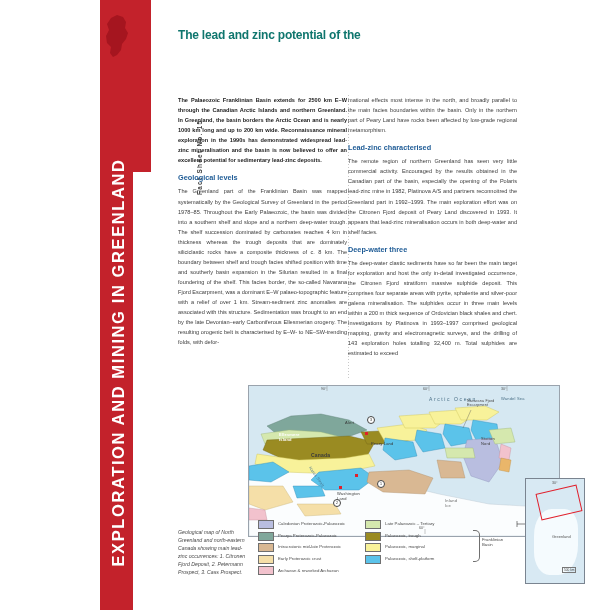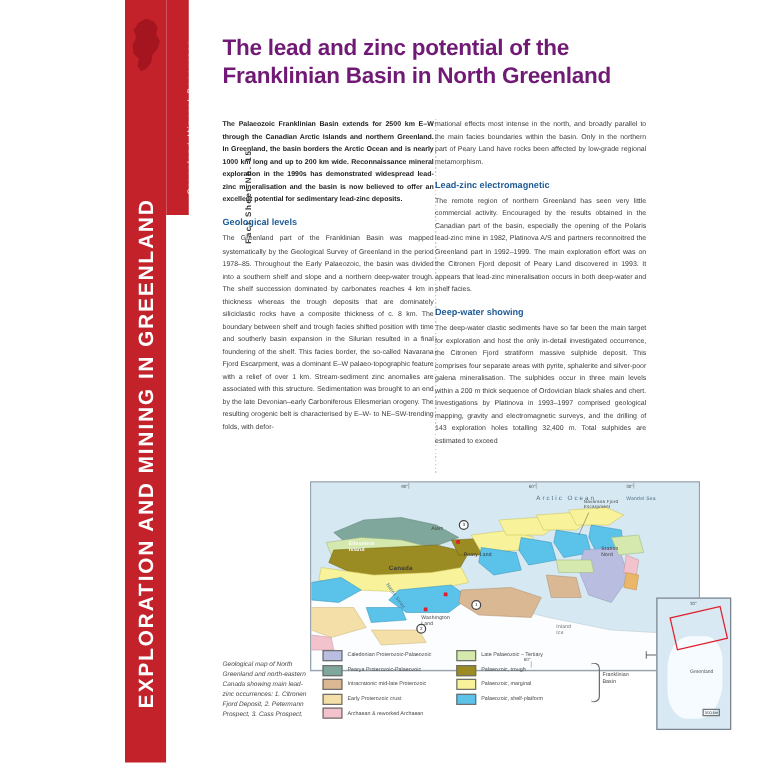--- a/index.html
+++ b/index.html
@@ -15,21 +15,21 @@
   
   .strip{position:absolute;left:133px;top:0;width:18px;height:610px;background:#ffffff;}
   .strip-red{position:absolute;left:133px;top:0;width:18px;height:172px;background:#c3222b;}
   .strip-t1{position:absolute;left:-60px;top:72px;width:160px;transform:rotate(-90deg);
     color:#ffffff;font-size:6.3px;letter-spacing:1.5px;white-space:nowrap;}
   .strip-t2{position:absolute;left:63px;top:195px;width:120px;transform:rotate(-90deg);transform-origin:left top;
     color:#3b3b3b;font-size:6.4px;font-weight:bold;letter-spacing:1.3px;white-space:nowrap;}
 
   
   .content{position:absolute;left:178px;top:0;width:414px;height:610px;}
-  .title{color:#701a75;font-size:18px;font-weight:bold;line-height:1.22;margin-top:28px;
+  .title{color:#0f766e;font-size:12px;font-weight:bold;line-height:1.22;margin-top:28px;
          letter-spacing:-0.2px;}
   .cols{position:absolute;left:0;top:95px;width:360px;}
   .col{position:absolute;top:0;width:169px;}
   .col.left{left:0;}
   .col.right{left:170px;}
   .col p{margin:0 0 6px 0;font-size:5.6px;line-height:1.80;color:#3c3c3c;text-align:justify;
          font-family:"Liberation Sans",sans-serif;}
   .col p.lead{font-weight:bold;color:#1c1c1c;}
   .col h2{margin:8px 0 4px 0;font-size:7.3px;color:#1f5c96;font-weight:bold;}
   .coldiv{position:absolute;left:169.5px;top:0;width:1px;height:285px;
@@ -86,37 +86,36 @@
     <div class="strip-t2">Fact Sheet No. 15</div>
   </div>
   <div class="strip-red">
     <div class="strip-t1">Greenland Mineral Resources</div>
   </div>
 
   <div class="content">
 
     <div class="title">
       <span>The lead and zinc potential of the</span><br>
-      <span>Franklinian Basin in North Greenland</span>
     </div>
 
     <div class="cols">
       <div class="coldiv"></div>
 
       <div class="col left">
         <p class="lead">The Palaeozoic Franklinian Basin extends for 2500 km E–W through the Canadian Arctic Islands and northern Greenland. In Greenland, the basin borders the Arctic Ocean and is nearly 1000 km long and up to 200 km wide. Reconnaissance mineral exploration in the 1990s has demonstrated widespread lead-zinc mineralisation and the basin is now believed to offer an excellent potential for sedimentary lead-zinc deposits.</p>
         <h2>Geological levels</h2>
         <p>The Greenland part of the Franklinian Basin was mapped systematically by the Geological Survey of Greenland in the period 1978–85. Throughout the Early Palaeozoic, the basin was divided into a southern shelf and slope and a northern deep-water trough. The shelf succession dominated by carbonates reaches 4 km in thickness whereas the trough deposits that are dominately siliciclastic rocks have a composite thickness of c. 8 km. The boundary between shelf and trough facies shifted position with time and southerly basin expansion in the Silurian resulted in a final foundering of the shelf. This facies border, the so-called Navarana Fjord Escarpment, was a dominant E–W palaeo-topographic feature with a relief of over 1 km. Stream-sediment zinc anomalies are associated with this structure. Sedimentation was brought to an end by the late Devonian–early Carboniferous Ellesmerian orogeny. The resulting orogenic belt is characterised by E–W- to NE–SW-trending folds, with defor-</p>
       </div>
 
       <div class="col right">
         <p>mational effects most intense in the north, and broadly parallel to the main facies boundaries within the basin. Only in the northern part of Peary Land have rocks been affected by low-grade regional metamorphism.</p>
-        <h2>Lead-zinc electromagnetic</h2>
+        <h2>Lead-zinc characterised</h2>
         <p>The remote region of northern Greenland has seen very little commercial activity. Encouraged by the results obtained in the Canadian part of the basin, especially the opening of the Polaris lead-zinc mine in 1982, Platinova A/S and partners reconnoitred the Greenland part in 1992–1999. The main exploration effort was on the Citronen Fjord deposit of Peary Land discovered in 1993. It appears that lead-zinc mineralisation occurs in both deep-water and shelf facies.</p>
-        <h2>Deep-water showing</h2>
+        <h2>Deep-water three</h2>
         <p>The deep-water clastic sediments have so far been the main target for exploration and host the only in-detail investigated occurrence, the Citronen Fjord stratiform massive sulphide deposit. This comprises four separate areas with pyrite, sphalerite and silver-poor galena mineralisation. The sulphides occur in three main levels within a 200 m thick sequence of Ordovician black shales and chert. Investigations by Platinova in 1993–1997 comprised geological mapping, gravity and electromagnetic surveys, and the drilling of 143 exploration holes totalling 32,400 m. Total sulphides are estimated to exceed</p>
       </div>
     </div>
 
     <div class="figure">
       <svg viewBox="0 0 310 150" width="310" height="150">
         <rect x="0" y="0" width="310" height="150" fill="#d6e8f2"></rect>
 
         <path d="M0 88 L40 80 L95 86 L140 96 L190 108 L240 118 L310 122 L310 150 L0 150 Z" fill="#fbfdfe" stroke="#b9c6cf" stroke-width="0.4"></path>
 

